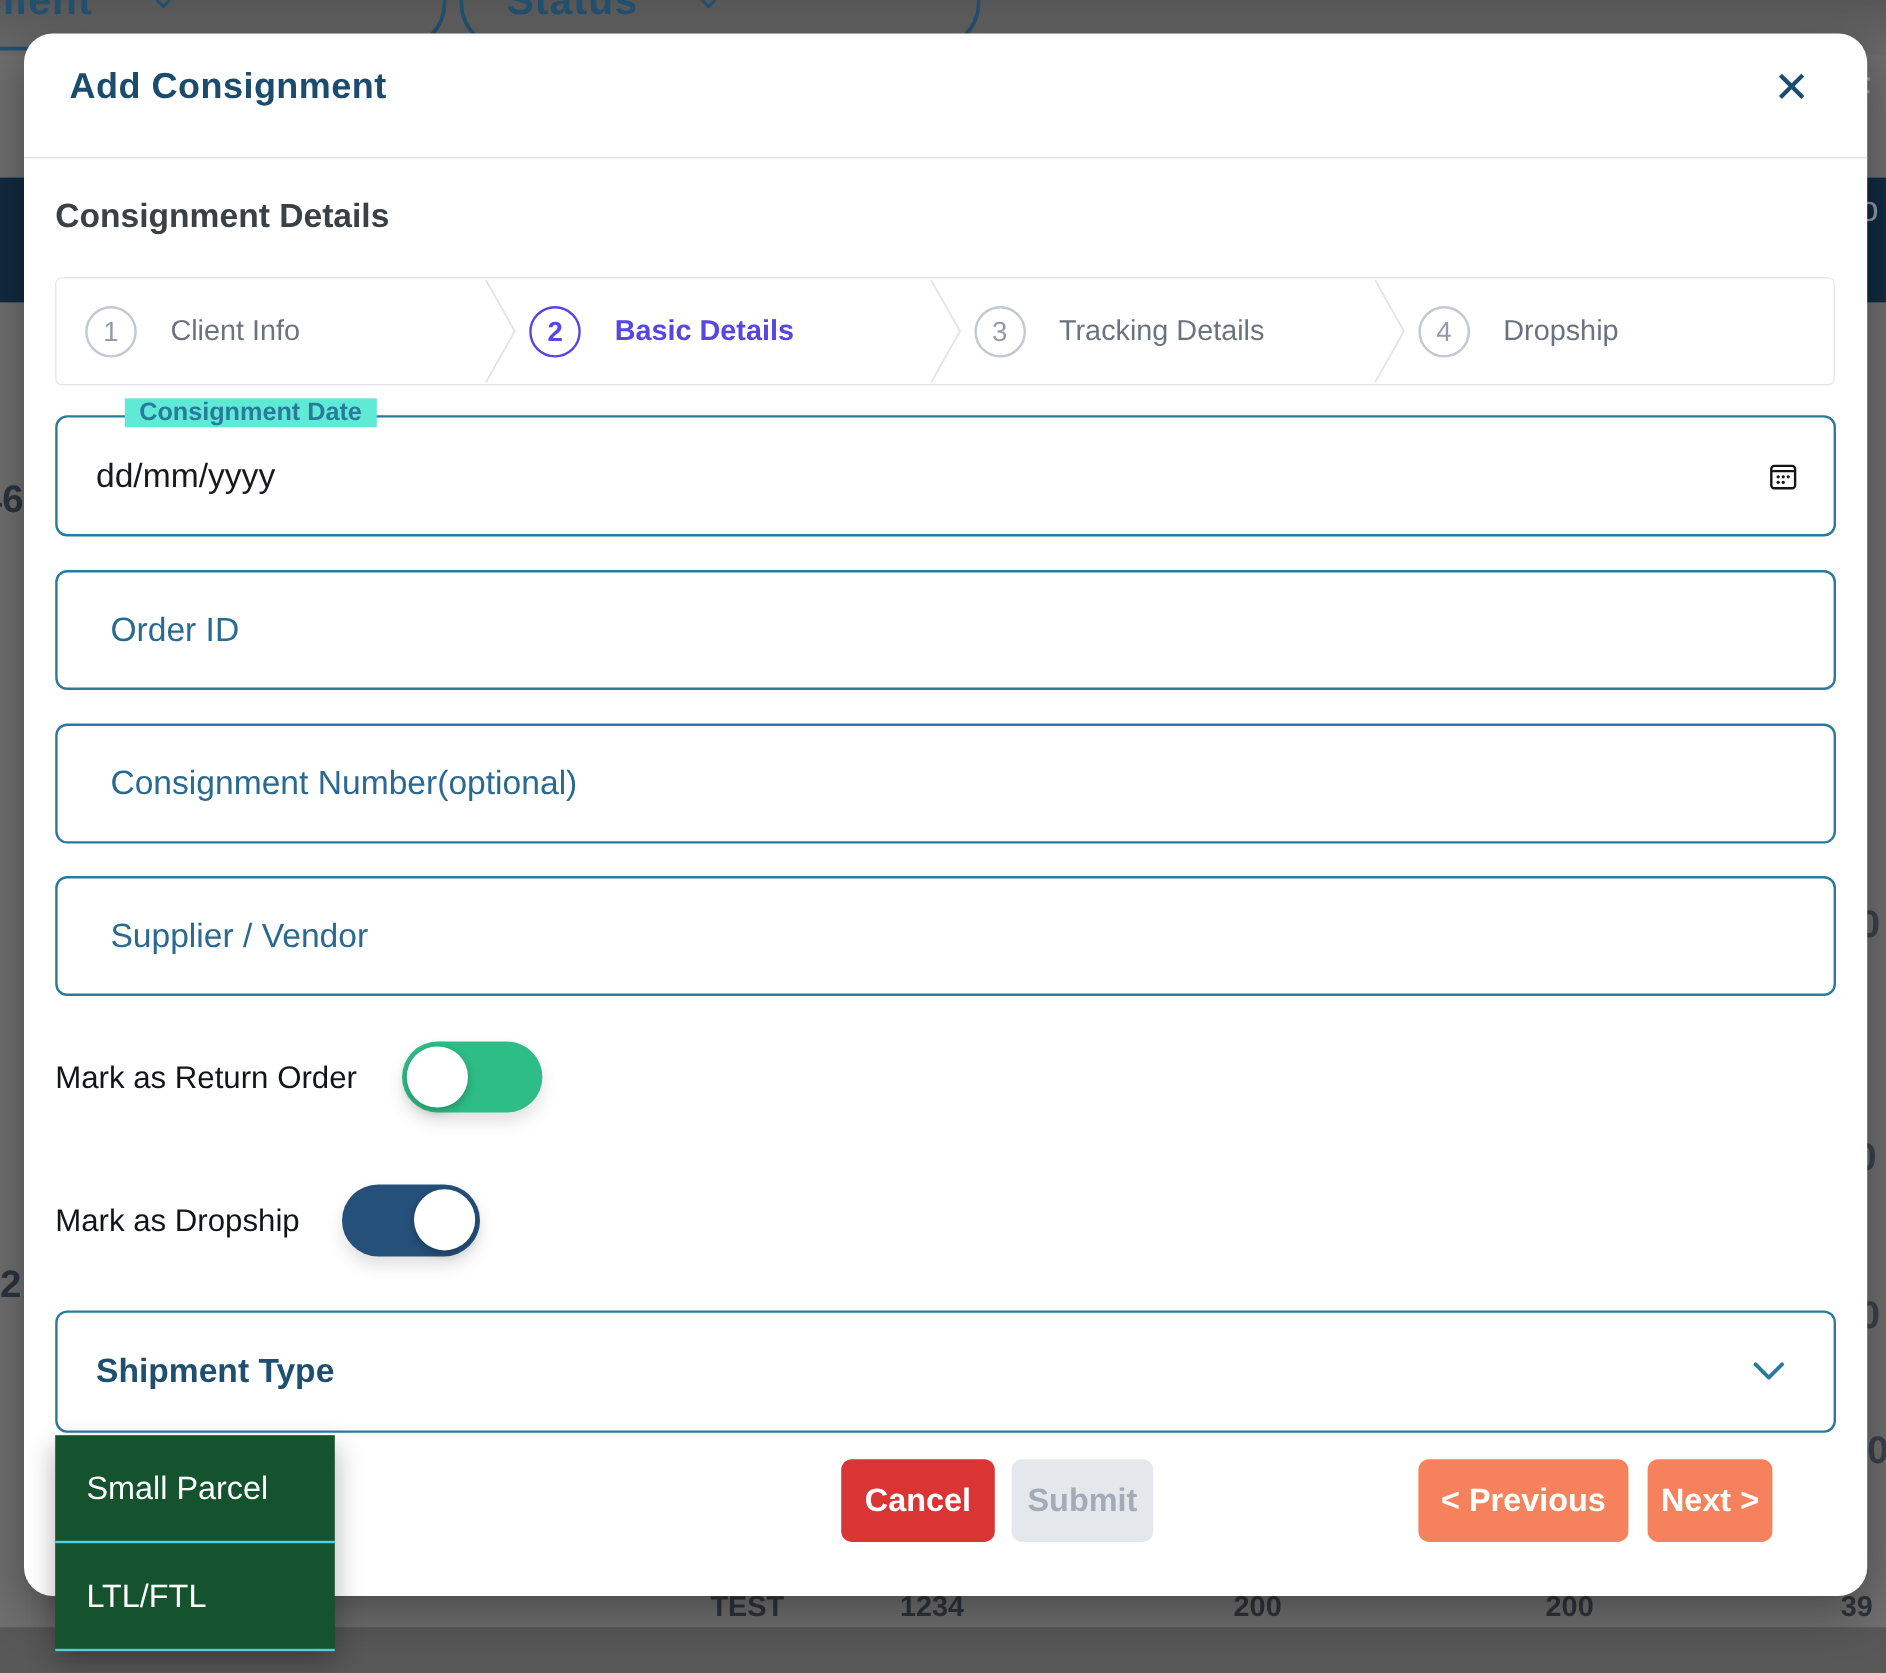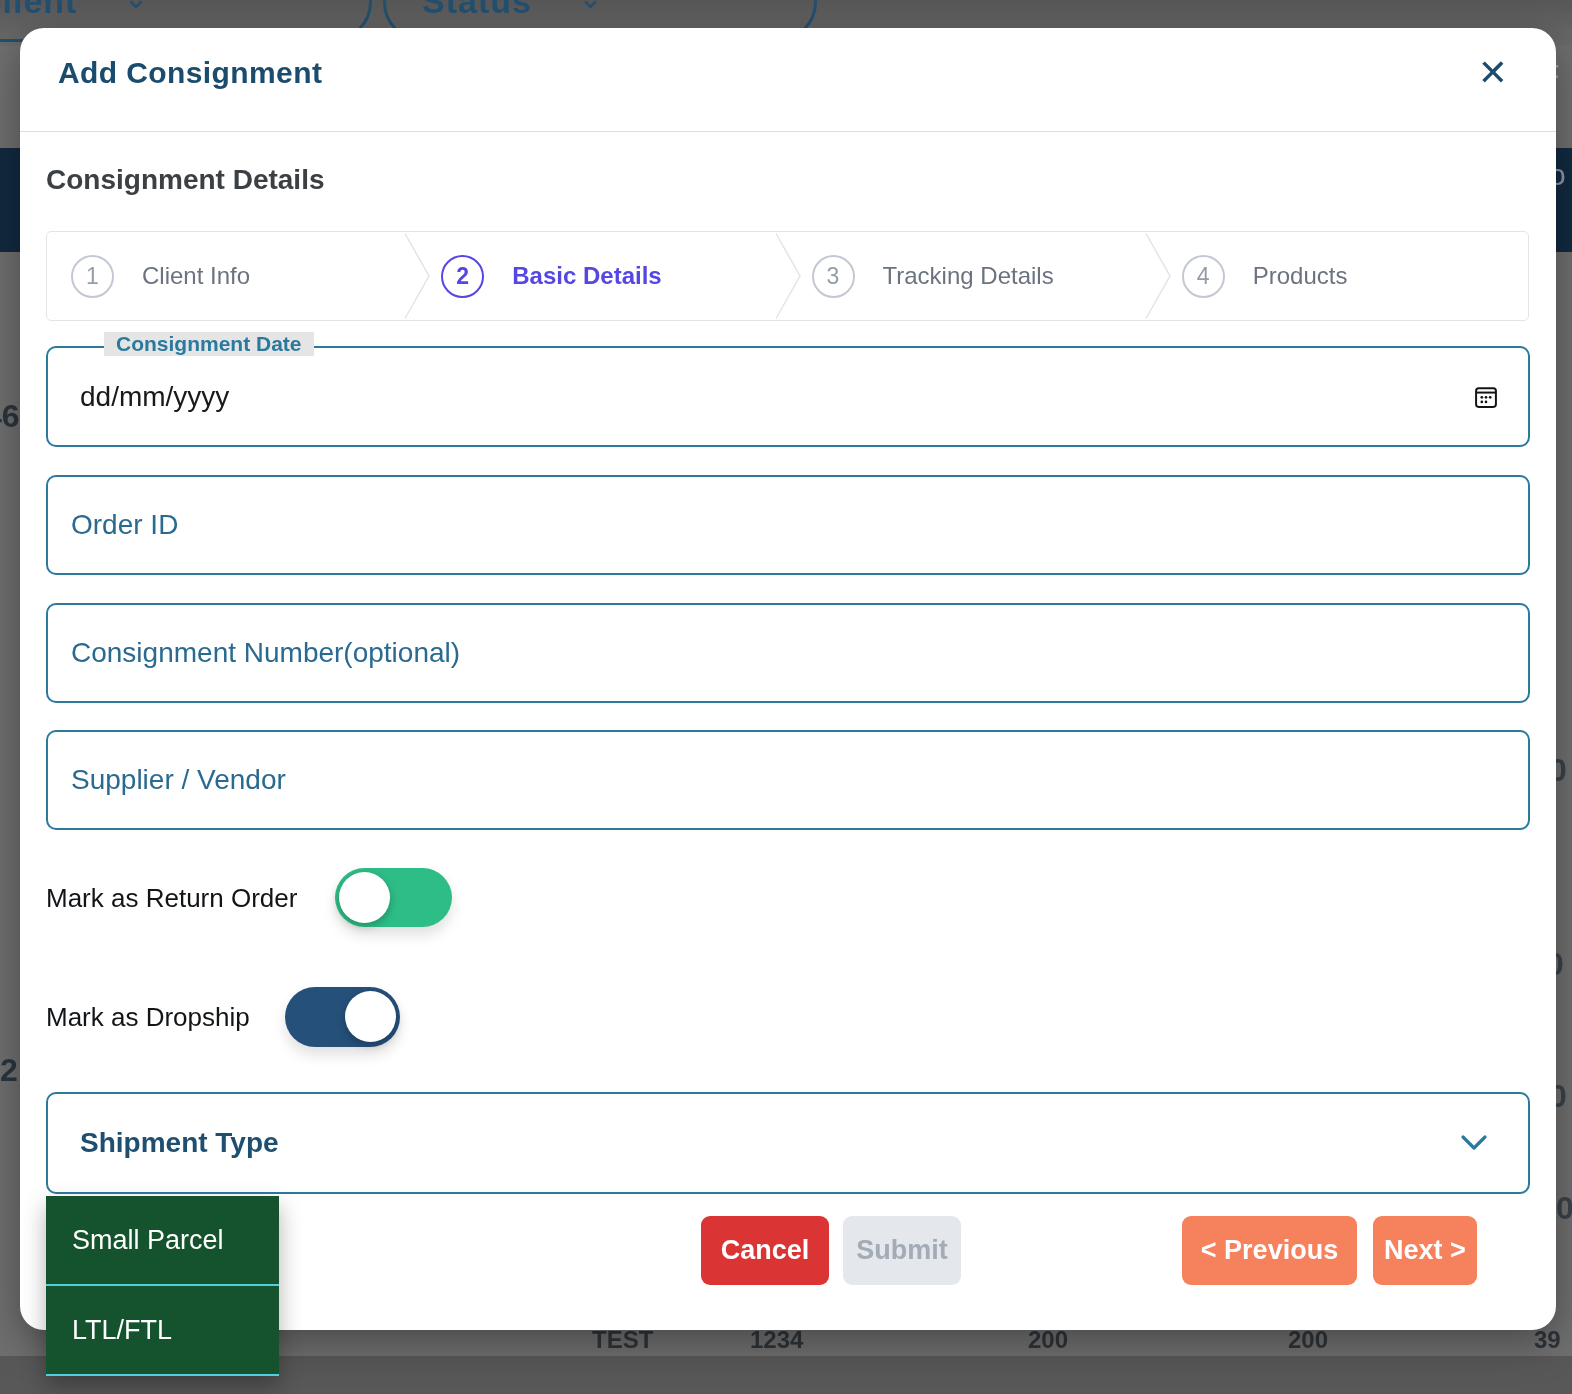--- a/index.html
+++ b/index.html
@@ -49,24 +49,24 @@
   .step.active .step-circle{border:2.5px solid #5646e2;color:#5646e2;font-weight:600;}
   .step.active .step-label{color:#5646e2;font-weight:600;}
   
   .field{position:absolute;left:26px;width:1480px;height:96px;border:2.5px solid #2b7a9e;
          border-radius:10px;background:#fff;display:flex;align-items:center;}
   .field-date{top:318px;height:97px;}
   .field-order{top:447px;}
   .field-number{top:575px;}
   .field-supplier{top:702px;}
   .field-select{top:1064px;height:98px;}
-  .field-chip{position:absolute;left:56px;top:-16px;background:#e5e5e5;padding:0 12px;
+  .field-chip{position:absolute;left:56px;top:-16px;background:#5eead4;padding:0 12px;
               font-size:21px;font-weight:600;color:#2b7a9e;}
   .field-value{margin-left:32px;font-size:28px;color:#17191c;}
-  .field-ph{margin-left:23px;font-size:28px;font-weight:500;color:#2a6a90;}
+  .field-ph{margin-left:44px;font-size:28px;font-weight:500;color:#2a6a90;}
   .field-ph-select{margin-left:32px;font-size:28px;font-weight:600;color:#1e4f70;}
   .field-icon-right{position:absolute;right:28px;top:50%;transform:translateY(-50%);display:flex;}
   .select-caret{position:absolute;right:40px;top:50%;transform:translateY(-50%);display:flex;}
   
   .toggle-label{position:absolute;left:26px;font-size:26px;color:#121518;font-weight:500;}
   .tl-return{top:855px;}
   .tl-dropship{top:974px;}
   .toggle{position:absolute;border-radius:32px;box-shadow:0 8px 14px rgba(0,0,0,.12);}
   .toggle-return{left:315px;top:840px;width:117px;height:59px;background:#2ebd86;}
   .toggle-dropship{left:265px;top:959px;width:115px;height:60px;background:#25507a;}
@@ -146,21 +146,21 @@
       </div>
       <div class="step">
         <div class="step-circle">3</div>
         <div class="step-label">Tracking Details</div>
         <svg class="step-sep" width="26" height="85" viewBox="0 0 26 85">
             <polyline points="1,0 25,42.5 1,85" stroke="#e2e4ea" stroke-width="1.5" fill="none"></polyline>
           </svg>
       </div>
       <div class="step">
         <div class="step-circle">4</div>
-        <div class="step-label">Products</div>
+        <div class="step-label">Dropship</div>
       </div>
     </div>
 
     <div class="field field-date">
       <div class="field-chip">Consignment Date</div>
       <div class="field-value">dd/mm/yyyy</div>
       <span class="field-icon-right">
         <svg width="28" height="28" viewBox="0 0 24 24" fill="none" stroke="#141414" stroke-width="1.7">
           <rect x="3.5" y="4.5" width="17" height="16" rx="2.2"></rect>
           <path d="M3.5 8.2 H20.5"></path>

